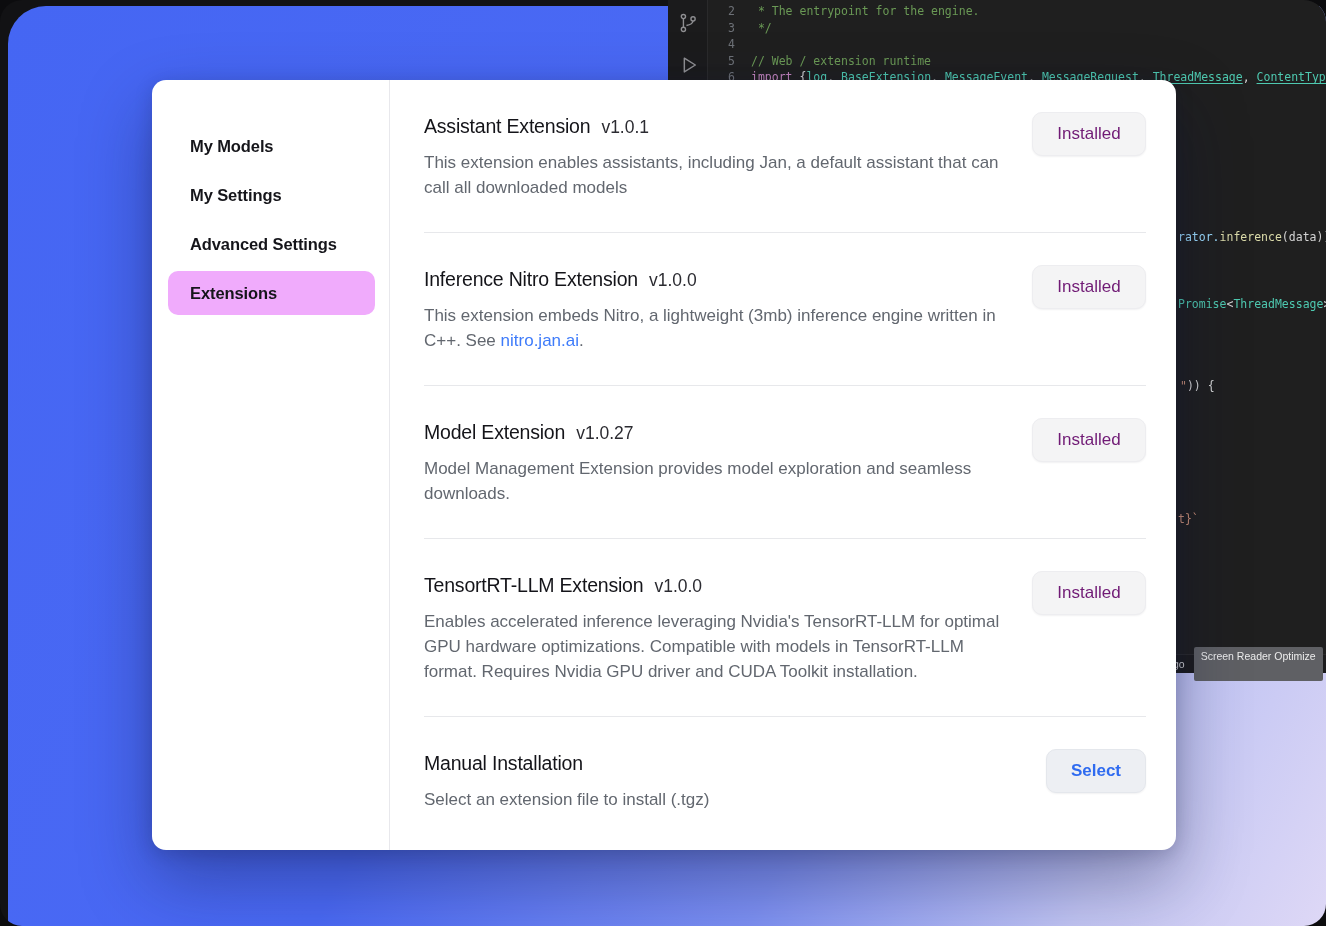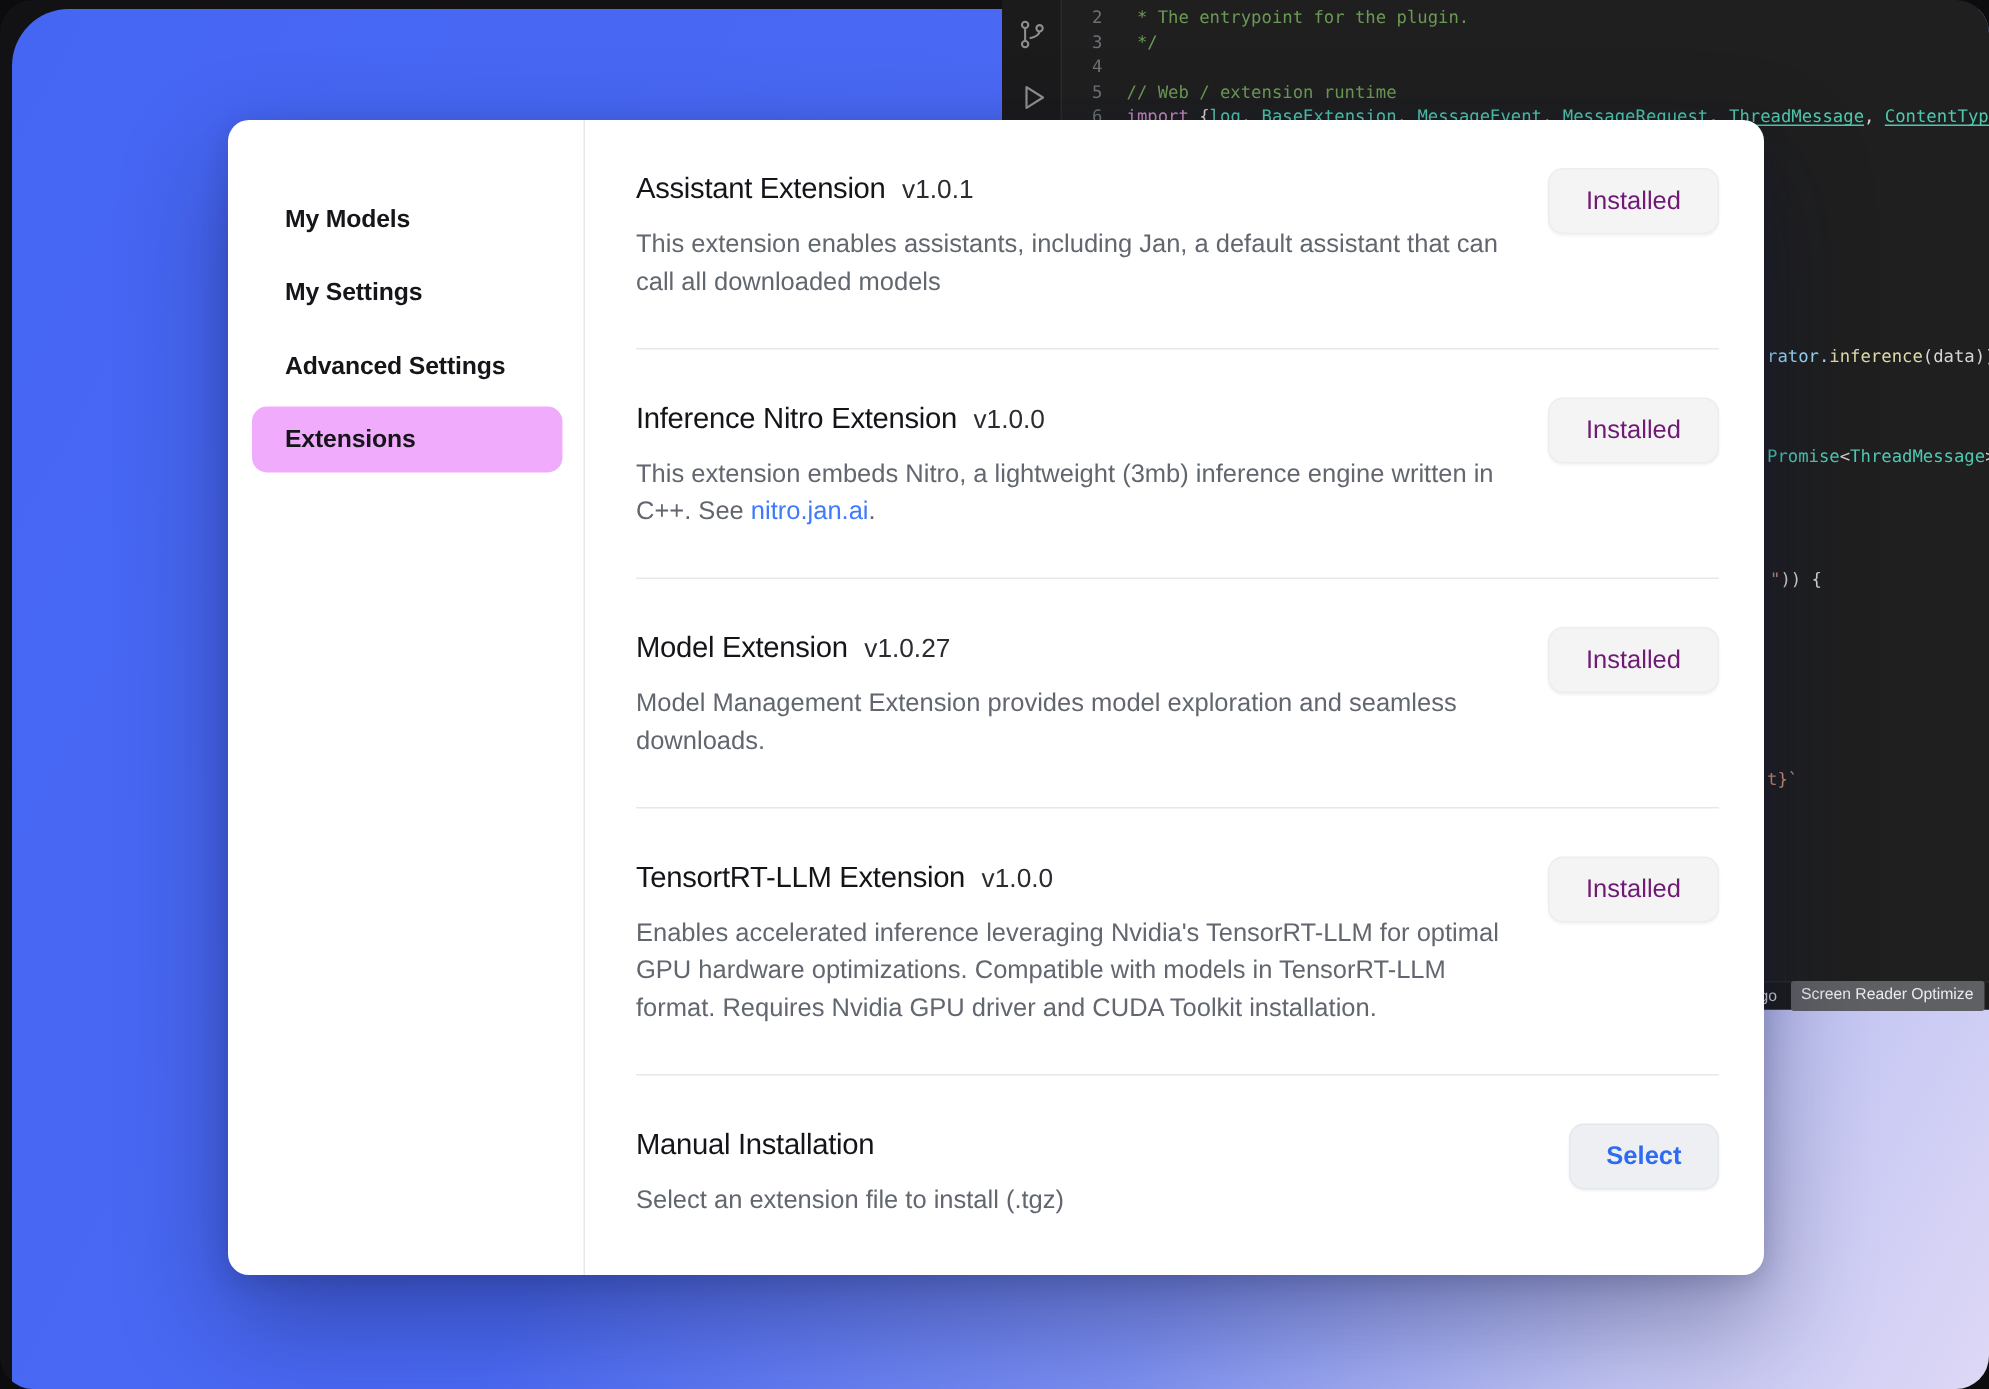--- a/index.html
+++ b/index.html
@@ -47,21 +47,21 @@
   .frag-2 { left:512px; top:378px; }
   .frag-3 { left:510px; top:511px; }
   .status-bar {
     position:absolute; left:0; right:0; bottom:0; height:19px;
     background:#1c1c1d; border-top:1px solid #2a2a2b;
     display:flex; align-items:center; gap:9px; padding-left:505px;
     font-family:"Liberation Sans", sans-serif; font-size:10.5px;
   }
   .status-plain { color:#d8d8d8; }
   .status-chip {
-    background:#5f6064; color:#ececec; padding:1px 7px 2px 7px; border-radius:2px; white-space:nowrap;
+    background:#5f6064; color:#ececec; padding:1px 7px 16px 7px; border-radius:2px; white-space:nowrap;
   }
 
   
   .card {
     position:absolute; left:152px; top:80px; width:1024px; height:770px;
     background:#ffffff; border-radius:14px; z-index:5; display:flex; overflow:hidden;
     box-shadow:0 30px 70px rgba(15,20,60,.38), 0 4px 18px rgba(15,20,60,.18);
   }
   .sidebar { width:238px; flex:none; border-right:1px solid #e8e8ec; padding:44px 14px 0 16px; }
   .nav-item {
@@ -114,21 +114,21 @@
       <span>
         <svg width="22" height="22" viewBox="0 0 24 24" fill="none" stroke="#8f8f92" stroke-width="1.6">
           <path d="M8 4.5l12 7.5-12 7.5z" stroke-linejoin="round"></path>
         </svg>
       </span>
     </div>
 
     <div class="code-area">
         <div class="code-line">
     <span class="ln-num">2</span>
-    <span class="ln-code"><span class="tk-comment"> * The entrypoint for the plugin.</span></span>
+    <span class="ln-code"><span class="tk-comment"> * The entrypoint for the engine.</span></span>
   </div>
         <div class="code-line">
     <span class="ln-num">3</span>
     <span class="ln-code"><span class="tk-comment"> */</span></span>
   </div>
         <div class="code-line">
     <span class="ln-num">4</span>
     <span class="ln-code"></span>
   </div>
         <div class="code-line">

